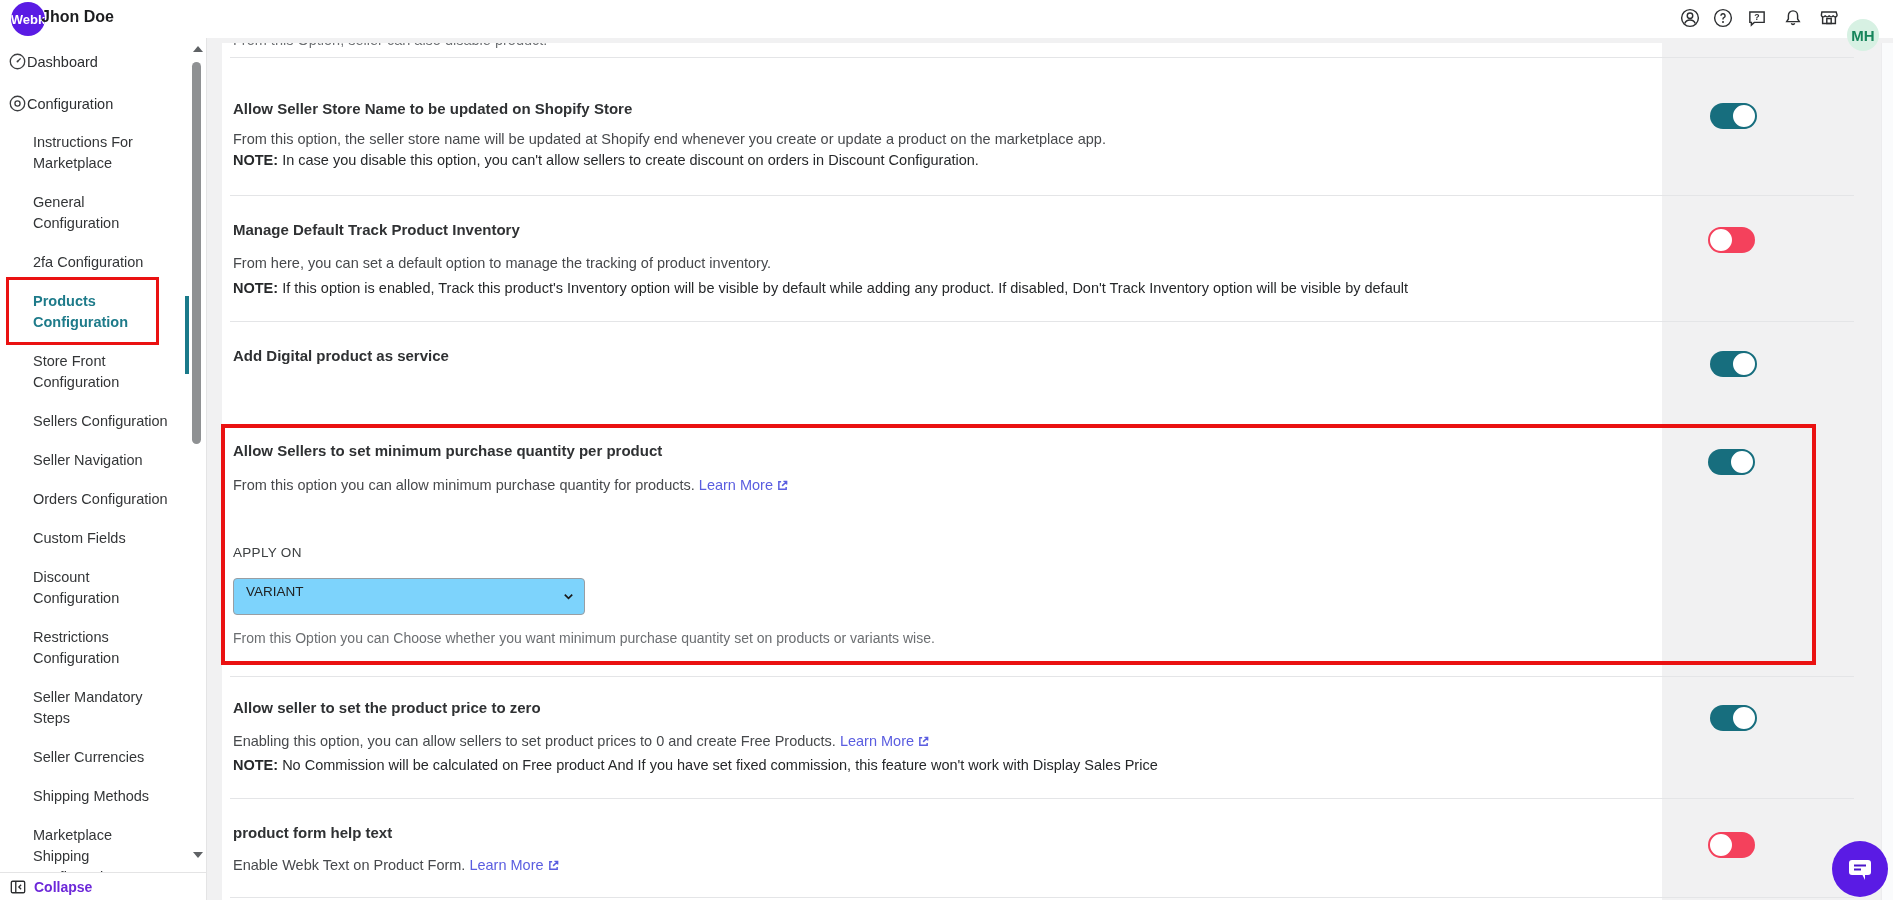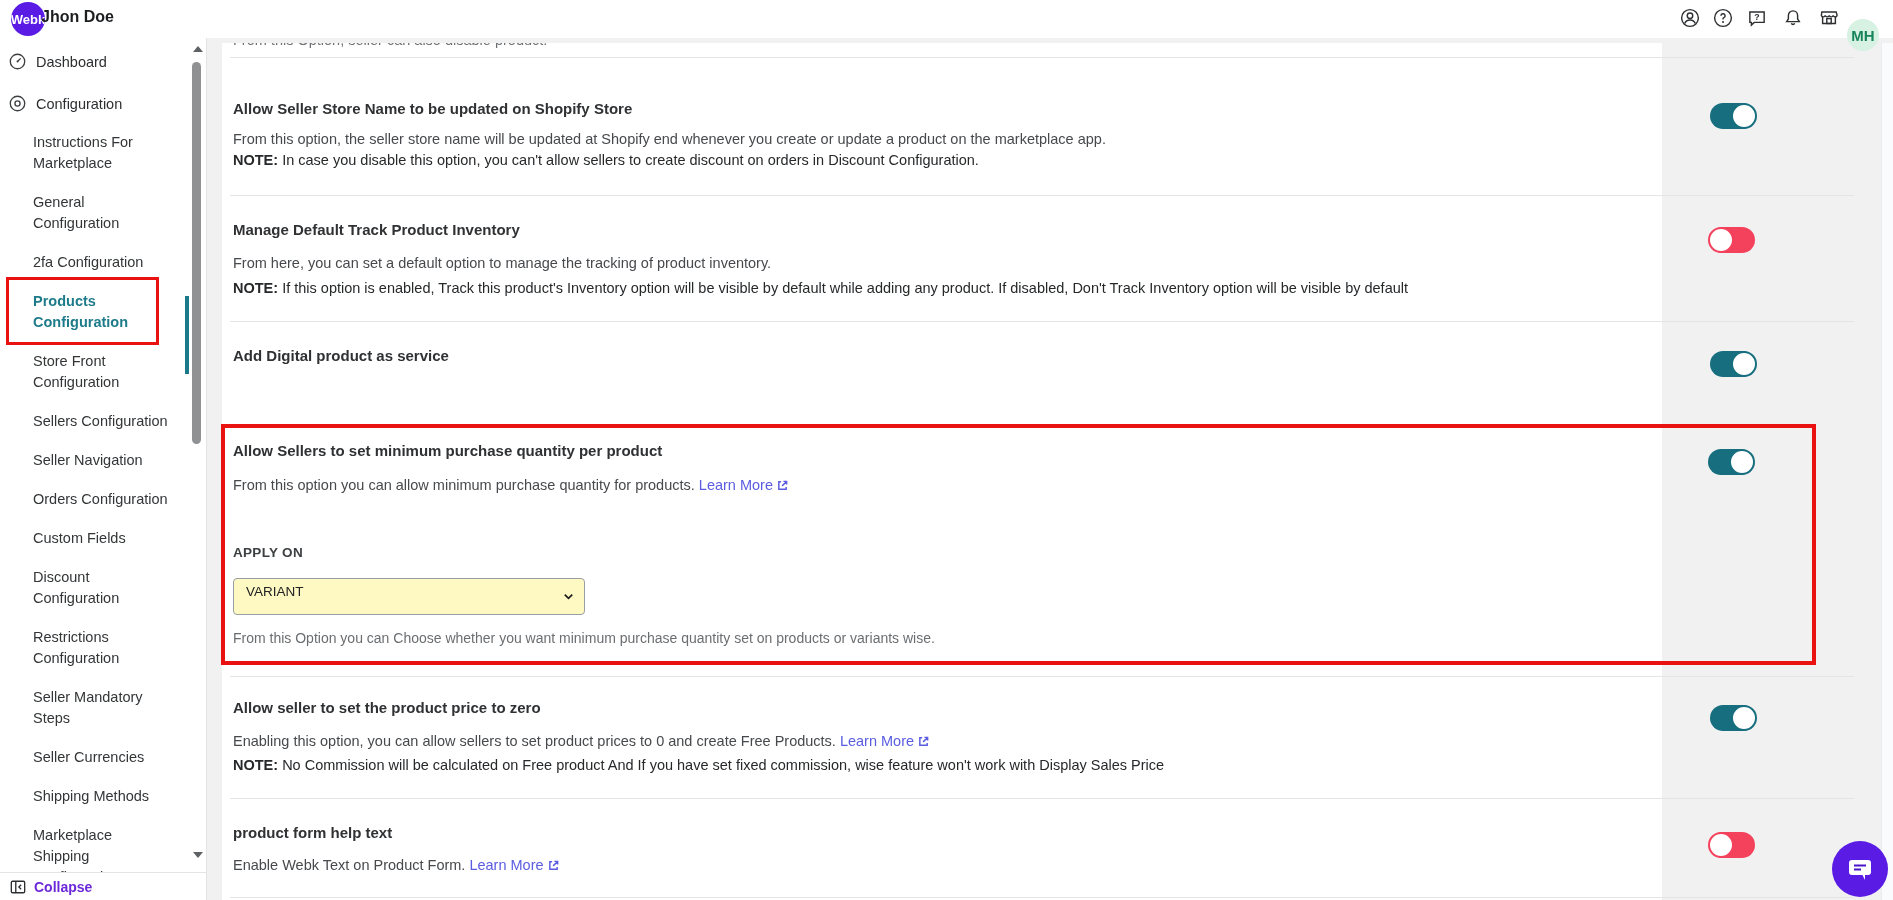--- a/index.html
+++ b/index.html
@@ -13,21 +13,21 @@
   .user-name { position:absolute; left:41px; top:8px; font-size:16px; font-weight:700; color:#1c1d1f; }
   .tb-icon { position:absolute; top:7px; width:22px; height:22px; cursor:pointer; }
   .tb-icon svg { width:22px; height:22px; stroke:#2d2f31; fill:none; stroke-width:1.3; }
   .avatar { position:absolute; left:1847px; top:3px; width:32px; height:32px; border-radius:50%;
             background:#d7f1e3; color:#17855b; font-size:15px; font-weight:700;
             display:flex; align-items:center; justify-content:center;margin-top:16px; }
 
   
   .sidebar { position:absolute; left:0; top:38px; width:207px; height:862px; background:#fff;
              border-right:1px solid #e4e4e5; z-index:20; }
-  .side-top-item { position:absolute; left:8px; display:flex; align-items:center; gap:9px;
+  .side-top-item { position:absolute; left:8px; display:flex; align-items:center; 
                    font-size:14.5px; color:#2c2e30; cursor:pointer; }
   .side-top-item svg { width:19px; height:19px; stroke:#3c3e40; fill:none; stroke-width:1.4; flex:0 0 auto; }
   .side-list { position:absolute; left:33px; top:86px; width:150px; list-style:none; }
   .side-list li { font-size:14.5px; line-height:21px; color:#333537; padding:8px 0 10px; cursor:pointer; white-space:pre-line; }
   .side-list li.active { color:#1e7b8a; font-weight:700; }
   .active-bar { position:absolute; left:185px; top:258px; width:4px; height:78px; background:#1a7a8a; z-index:21; }
   .sb-up { position:absolute; left:193px; top:8px; width:0; height:0;
            border-left:5px solid transparent; border-right:5px solid transparent; border-bottom:6px solid #5f6265; }
   .sb-thumb { position:absolute; left:192px; top:24px; width:9px; height:382px; background:#8f9193; border-radius:5px; cursor:pointer; }
   .sb-down { position:absolute; left:193px; bottom:42px; width:0; height:0;
@@ -50,24 +50,24 @@
   .lm-link { color:#5a5de0; text-decoration:none; cursor:pointer; }
   .lm-link svg { width:11px; height:11px; stroke:#5a5de0; fill:none; stroke-width:1.6; margin-left:4px; vertical-align:-1px; }
 
   .toggle { position:absolute; left:1488px; width:45px; height:26px; border-radius:13px; cursor:pointer; }
   .toggle .knob { position:absolute; top:0; width:26px; height:26px; border-radius:50%; background:#fff; }
   .toggle.on  { background:#176e7e; }
   .toggle.on .knob  { right:-2px; border:2px solid #176e7e; }
   .toggle.off { background:#f4415c; }
   .toggle.off .knob { left:-2px;  border:2px solid #f4415c; }
 
-  .apply-label { position:absolute; left:11px; top:502px; font-size:13.5px; font-weight:700; letter-spacing:.3px; color:#3d4042; }
+  .apply-label { position:absolute; left:11px; top:502px; font-size:13.5px; font-weight:400; letter-spacing:.3px; color:#3d4042; }
   .select-wrap { position:absolute; left:11px; top:535px; width:352px; height:37px; }
   .apply-select { width:100%; height:100%; appearance:none; -webkit-appearance:none; border:1px solid #999ea3;
-                  border-radius:4px; background:#fef9c3; font-family:"Liberation Sans",sans-serif;
+                  border-radius:4px; background:#7dd3fc; font-family:"Liberation Sans",sans-serif;
                   font-size:13.5px; color:#202223; padding:0 30px 10px 12px; cursor:pointer; }
   .select-wrap svg { position:absolute; right:10px; top:12px; width:13px; height:13px; stroke:#1a1a1a; fill:none; stroke-width:1.8; pointer-events:none; }
   .apply-help { position:absolute; left:11px; top:587px; font-size:14px; color:#6b6e71; }
 
   .anno-box { position:absolute; border:4px solid #ea1111; z-index:35; pointer-events:none; }
   .anno-box.side { border-width:3px; }
 
   .main-scrollbar { position:absolute; left:1881px; top:38px; width:12px; height:862px; background:#fafbfc;
                     border-left:1px solid #ececee; z-index:15; cursor:pointer; }
 
@@ -123,21 +123,21 @@
         </svg>
     </div>
     <div class="apply-help">From this Option you can Choose whether you want minimum purchase quantity set on products or variants wise.</div>
     <div class="divider" style="top:633px"></div>
 
     <div class="row-title" style="top:656px">Allow seller to set the product price to zero</div>
     <div class="row-desc" style="top:690px"><span>Enabling this option, you can allow sellers to set product prices to 0 and create Free Products.</span>
       <a class="lm-link"><span>Learn More</span><svg viewBox="0 0 12 12">
             <path d="M4.5 2H2v8h8V7.5M7 1.5h3.5V5M10.2 1.8 5.6 6.4"></path>
           </svg></a></div>
-    <div class="row-note" style="top:714px"><b>NOTE:</b><span> No Commission will be calculated on Free product And If you have set fixed commission, wise feature won't work with Display Sales Price</span></div>
+    <div class="row-note" style="top:714px"><b>NOTE:</b><span> No Commission will be calculated on Free product And If you have set fixed commission, this feature won't work with Display Sales Price</span></div>
     <div class="toggle on" style="top:662px">
         <div class="knob"></div>
       </div>
     <div class="divider" style="top:755px"></div>
 
     <div class="row-title" style="top:781px">product form help text</div>
     <div class="row-desc" style="top:814px"><span>Enable Webk Text on Product Form.</span>
       <a class="lm-link"><span>Learn More</span><svg viewBox="0 0 12 12">
             <path d="M4.5 2H2v8h8V7.5M7 1.5h3.5V5M10.2 1.8 5.6 6.4"></path>
           </svg></a></div>

